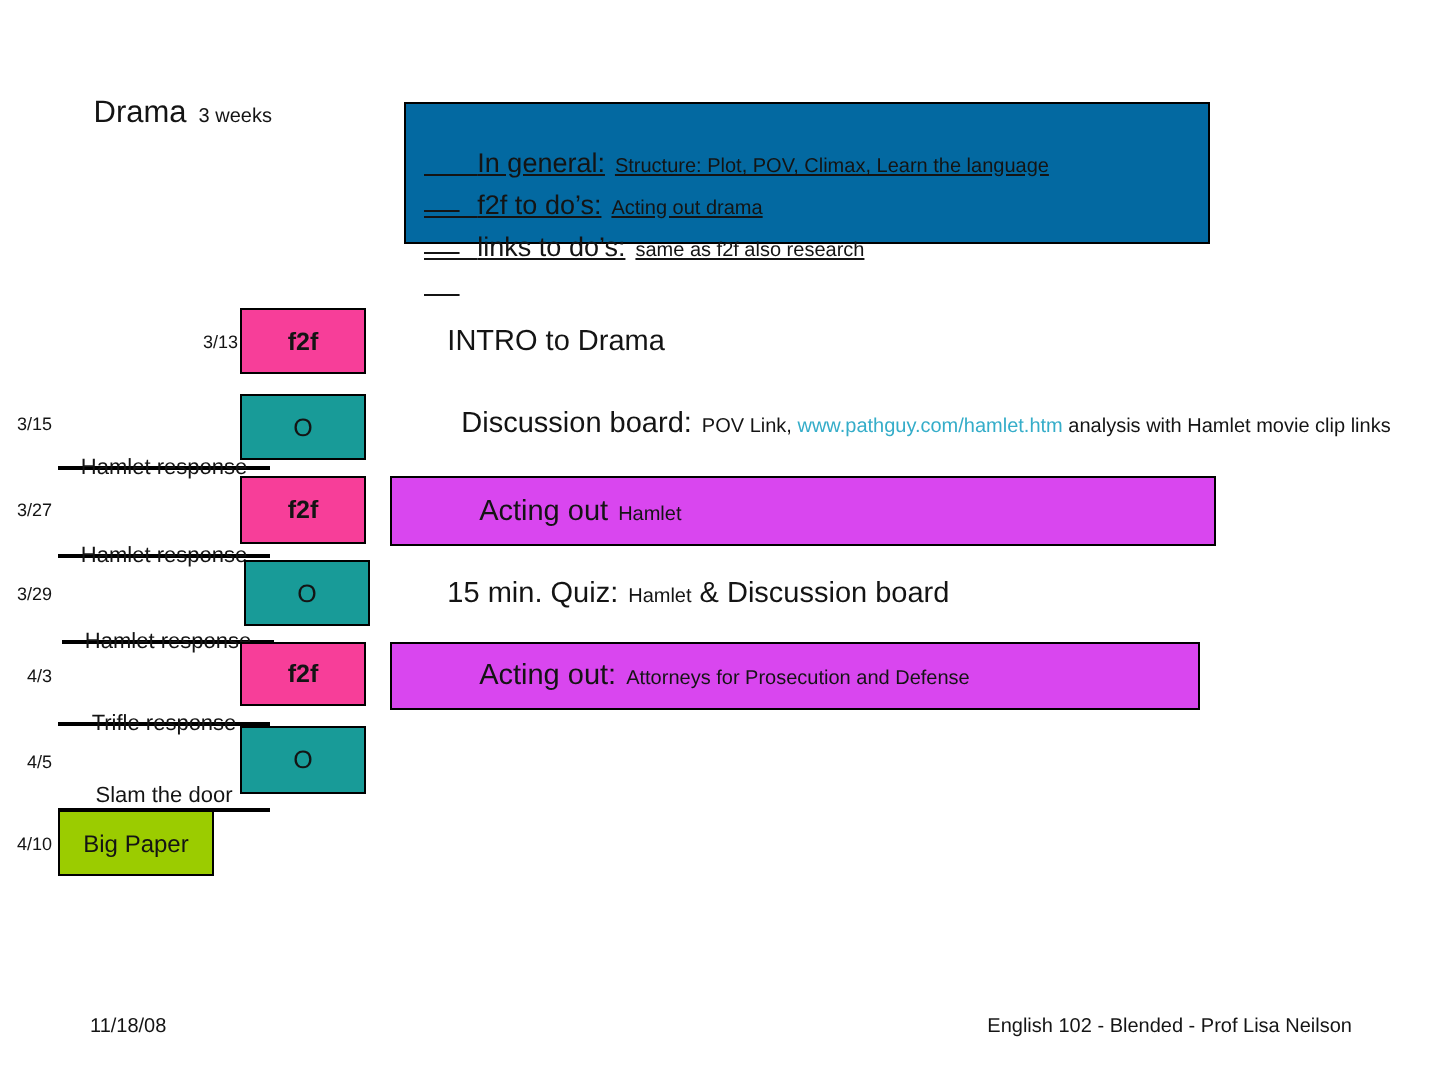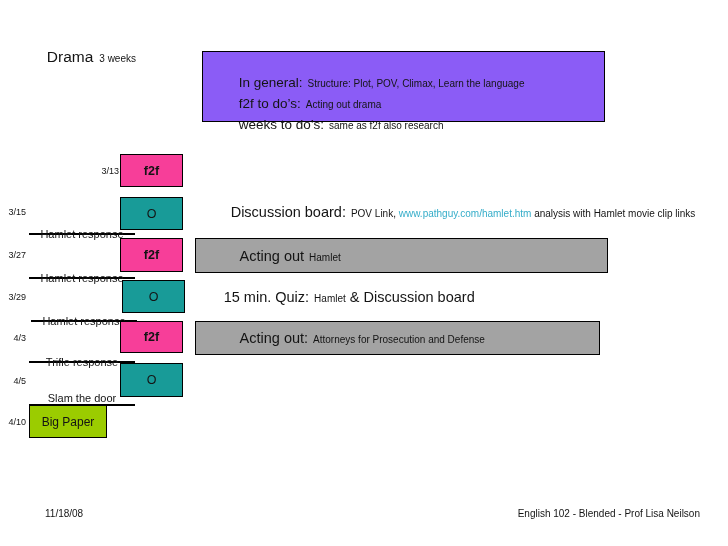--- a/index.html
+++ b/index.html
@@ -12,22 +12,23 @@
   .title-row{position:absolute;left:29px;top:30px;white-space:pre;}
   .title{font-size:15.5px;}
   .title-note{font-size:10px;margin-left:6px;}
   
   .todo-header{position:absolute;left:215px;top:35px;white-space:pre;}
   .todo-label{font-size:15px;}
   .todo-note{font-size:10px;margin-left:5px;}
   
   .general-box{
     position:absolute;left:202px;top:51px;width:403px;height:71px;
-    background:#8b5cf6;border:1.5px solid #000;box-sizing:border-box;
+    background:#0369a1;border:1.5px solid #000;box-sizing:border-box;
     padding:3px 0 0 9px;
+    text-decoration:underline;
   }
   .general-line{height:21px;white-space:pre;}
   .gl{font-size:13.5px;}
   .gd{font-size:10px;margin-left:5px;}
   
   .row{position:absolute;left:0;width:728px;}
   .r1{top:154px;height:33px;}
   .r2{top:193px;height:37px;}
   .r3{top:237px;height:36px;}
   .r4{top:280px;height:34px;}
@@ -55,41 +56,41 @@
   }
   .badge-f2f{background:#F73E99;font-weight:600;}
   .badge-o{background:#189B98;}
   .r1 .badge{top:0;height:33px;}
   .r2 .badge{top:4px;height:33px;}
   .r3 .badge{top:1px;height:34px;}
   .r4 .badge{left:122px;top:0;height:33px;}
   .r5 .badge{top:0;height:32px;}
   .r6 .badge{top:0;height:34px;}
   .bar{
-    position:absolute;left:195px;background:#a3a3a3;
+    position:absolute;left:195px;background:#d946ef;
     border:1.5px solid #000;box-sizing:border-box;
   }
   .r3 .bar{top:1px;bottom:0;width:413px;}
   .r5 .bar{top:0;bottom:0;width:405px;}
   .desc{position:absolute;left:197px;top:50%;transform:translateY(-50%);white-space:pre;}
   .r2 .desc{left:204px;}
   .r6 .desc{left:207px;}
   .bar .desc{left:8px;}
   .t{font-size:14.5px;}
   .s{font-size:10px;margin-left:5px;}
   .t2{font-size:14.5px;margin-left:4px;}
   .link{color:#35ADC9;text-decoration:none;cursor:pointer;}
   .milestone{
     position:absolute;left:29px;width:78px;top:0;bottom:0;
     background:#9BCC00;border:1.5px solid #000;box-sizing:border-box;
     display:flex;align-items:center;justify-content:center;font-size:12px;
   }
   
   .footer-date{position:absolute;left:45px;top:508px;font-size:10px;}
-  .footer-credit{position:absolute;right:28px;top:508px;font-size:10px;}
+  .footer-credit{position:absolute;right:52px;top:508px;font-size:10px;}
 </style>
 </head>
 <body>
 
 <div class="slide">
 
   <div class="title-row">
     <span class="title">Drama</span><span class="title-note">3 weeks</span>
   </div>
 
@@ -98,27 +99,30 @@
   </div>
 
   <div class="general-box">
     <div class="general-line">
       <span class="gl">In general:</span><span class="gd">Structure: Plot, POV, Climax, Learn the language</span>
     </div>
     <div class="general-line">
       <span class="gl">f2f to do’s:</span><span class="gd">Acting out drama</span>
     </div>
     <div class="general-line">
-      <span class="gl">weeks to do’s:</span><span class="gd">same as f2f also research</span>
+      <span class="gl">links to do’s:</span><span class="gd">same as f2f also research</span>
     </div>
   </div>
 
   <div class="row r1">
     <div class="date">3/13</div>
     <div class="badge badge-f2f">f2f</div>
+    <div class="desc">
+      <span class="t">INTRO to Drama</span>
+    </div>
   </div>
 
   <div class="row r2">
     <div class="date">3/15</div>
     <div class="resp">Hamlet response</div>
     <div class="badge badge-o">O</div>
     <div class="desc">
       <span class="t">Discussion board:</span><span class="s"><span>POV Link, </span><a class="link">www.pathguy.com/hamlet.htm</a><span> analysis with Hamlet movie clip links</span></span>
     </div>
   </div>

